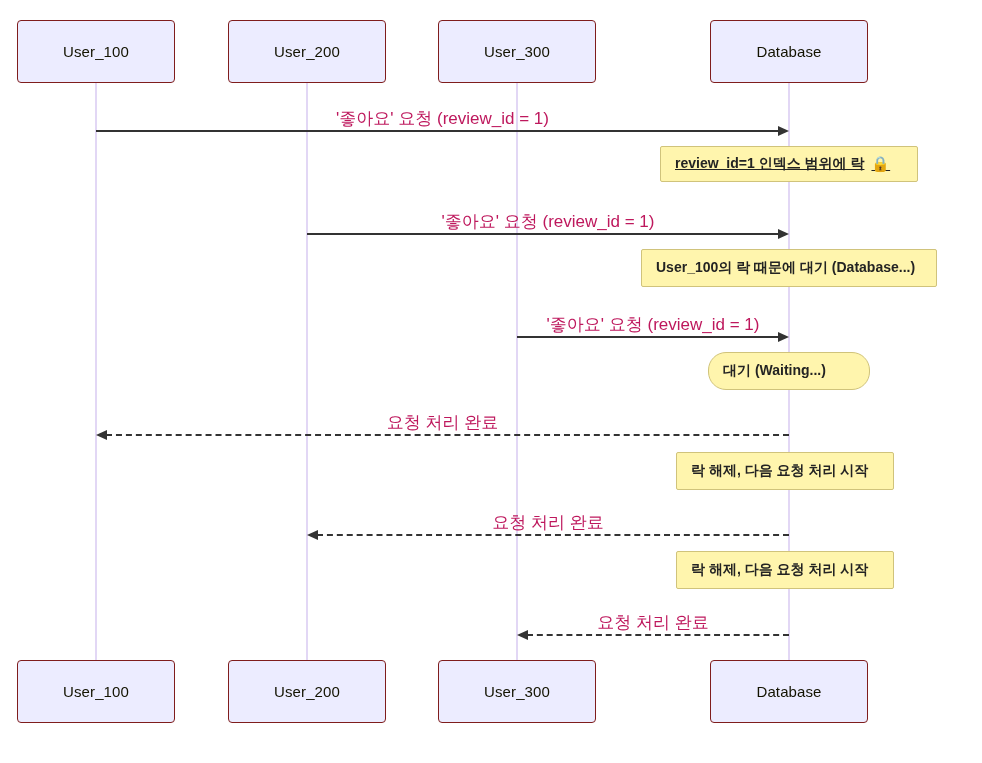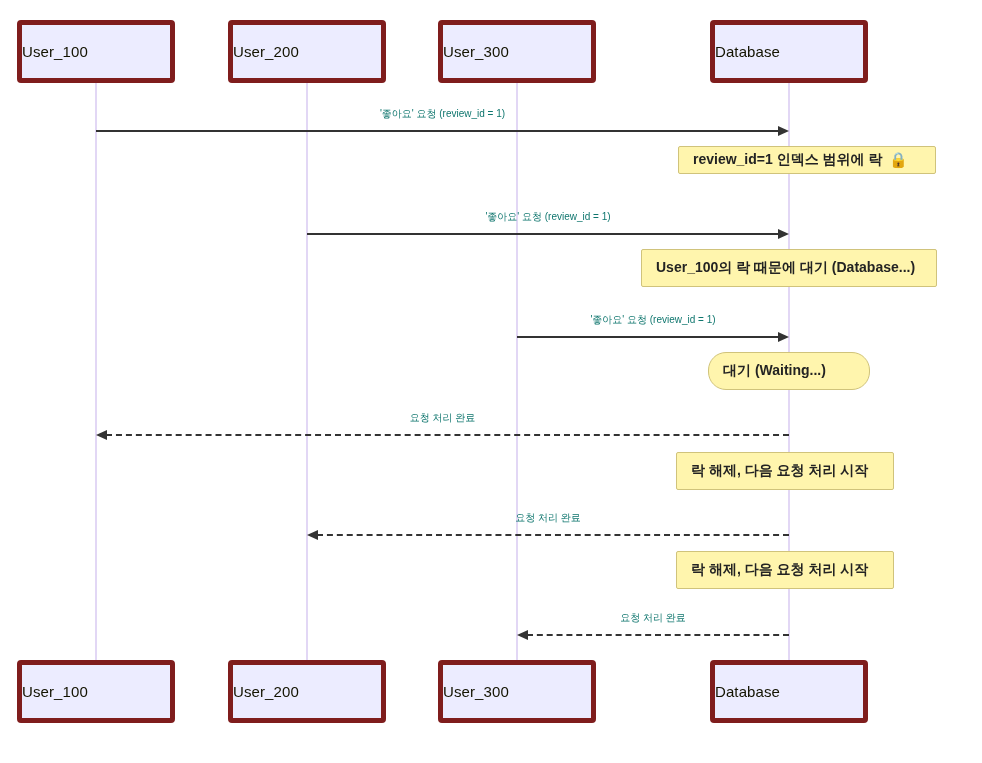--- a/index.html
+++ b/index.html
@@ -14,38 +14,39 @@
     position: relative;
     width: 982px;
     height: 763px;
     background: #ffffff;
     overflow: hidden;
   }
   .participant-box {
     position: absolute;
     box-sizing: border-box;
     background: #ECECFF;
-    border: 5px solid #7f1d1d;
+    border: 1px solid #7f1d1d;
     border-radius: 4px;
     display: flex;
     align-items: center;
+    justify-content: center;
     color: #131300;
     font-size: 15px;
     font-weight: 400;
     letter-spacing: 0.1px;
   }
   .lifeline {
     position: absolute;
     width: 2px;
     background: #E2D7F5;
   }
   .msg-label {
     position: absolute;
-    color: #0f766e;
-    font-size: 10px;
+    color: #be185d;
+    font-size: 17px;
     white-space: nowrap;
     text-align: center;
     transform: translateX(-50%);
   }
   .msg-line {
     position: absolute;
     height: 0;
     border-top: 2px solid #333333;
   }
   .msg-line.dotted {
@@ -129,21 +130,21 @@
     <div class="msg-label" style="left: 653px; top: 313px;">'좋아요' 요청 (review_id = 1)</div>
     <div class="msg-line dotted" style="left: 106px; top: 434px; width: 683px;"></div>
     <div class="arrowhead left" style="top: 429.5px; left: 96px;"></div>
     <div class="msg-label" style="left: 442.5px; top: 411px;">요청 처리 완료</div>
     <div class="msg-line dotted" style="left: 317px; top: 534px; width: 472px;"></div>
     <div class="arrowhead left" style="top: 529.5px; left: 307px;"></div>
     <div class="msg-label" style="left: 548px; top: 511px;">요청 처리 완료</div>
     <div class="msg-line dotted" style="left: 527px; top: 634px; width: 262px;"></div>
     <div class="arrowhead left" style="top: 629.5px; left: 517px;"></div>
     <div class="msg-label" style="left: 653px; top: 611px;">요청 처리 완료</div>
-    <div class="note-box" style="left: 678px; top: 146px; width: 258px; height: 28px;">
+    <div class="note-box" style="left: 660px; top: 146px; width: 258px; height: 36px; text-decoration: underline;">
       <span>review_id=1 인덱스 범위에 락</span>
       <span class="lock-glyph">🔒</span>
     </div>
     <div class="note-box" style="left: 641px; top: 249px; width: 296px; height: 38px;">
       <span>User_100의 락 때문에 대기 (Database...)</span>
     </div>
     <div class="note-box" style="left: 708px; top: 352px; width: 162px; height: 38px; border-radius: 18px;">
       <span>대기 (Waiting...)</span>
     </div>
     <div class="note-box" style="left: 676px; top: 452px; width: 218px; height: 38px;">

